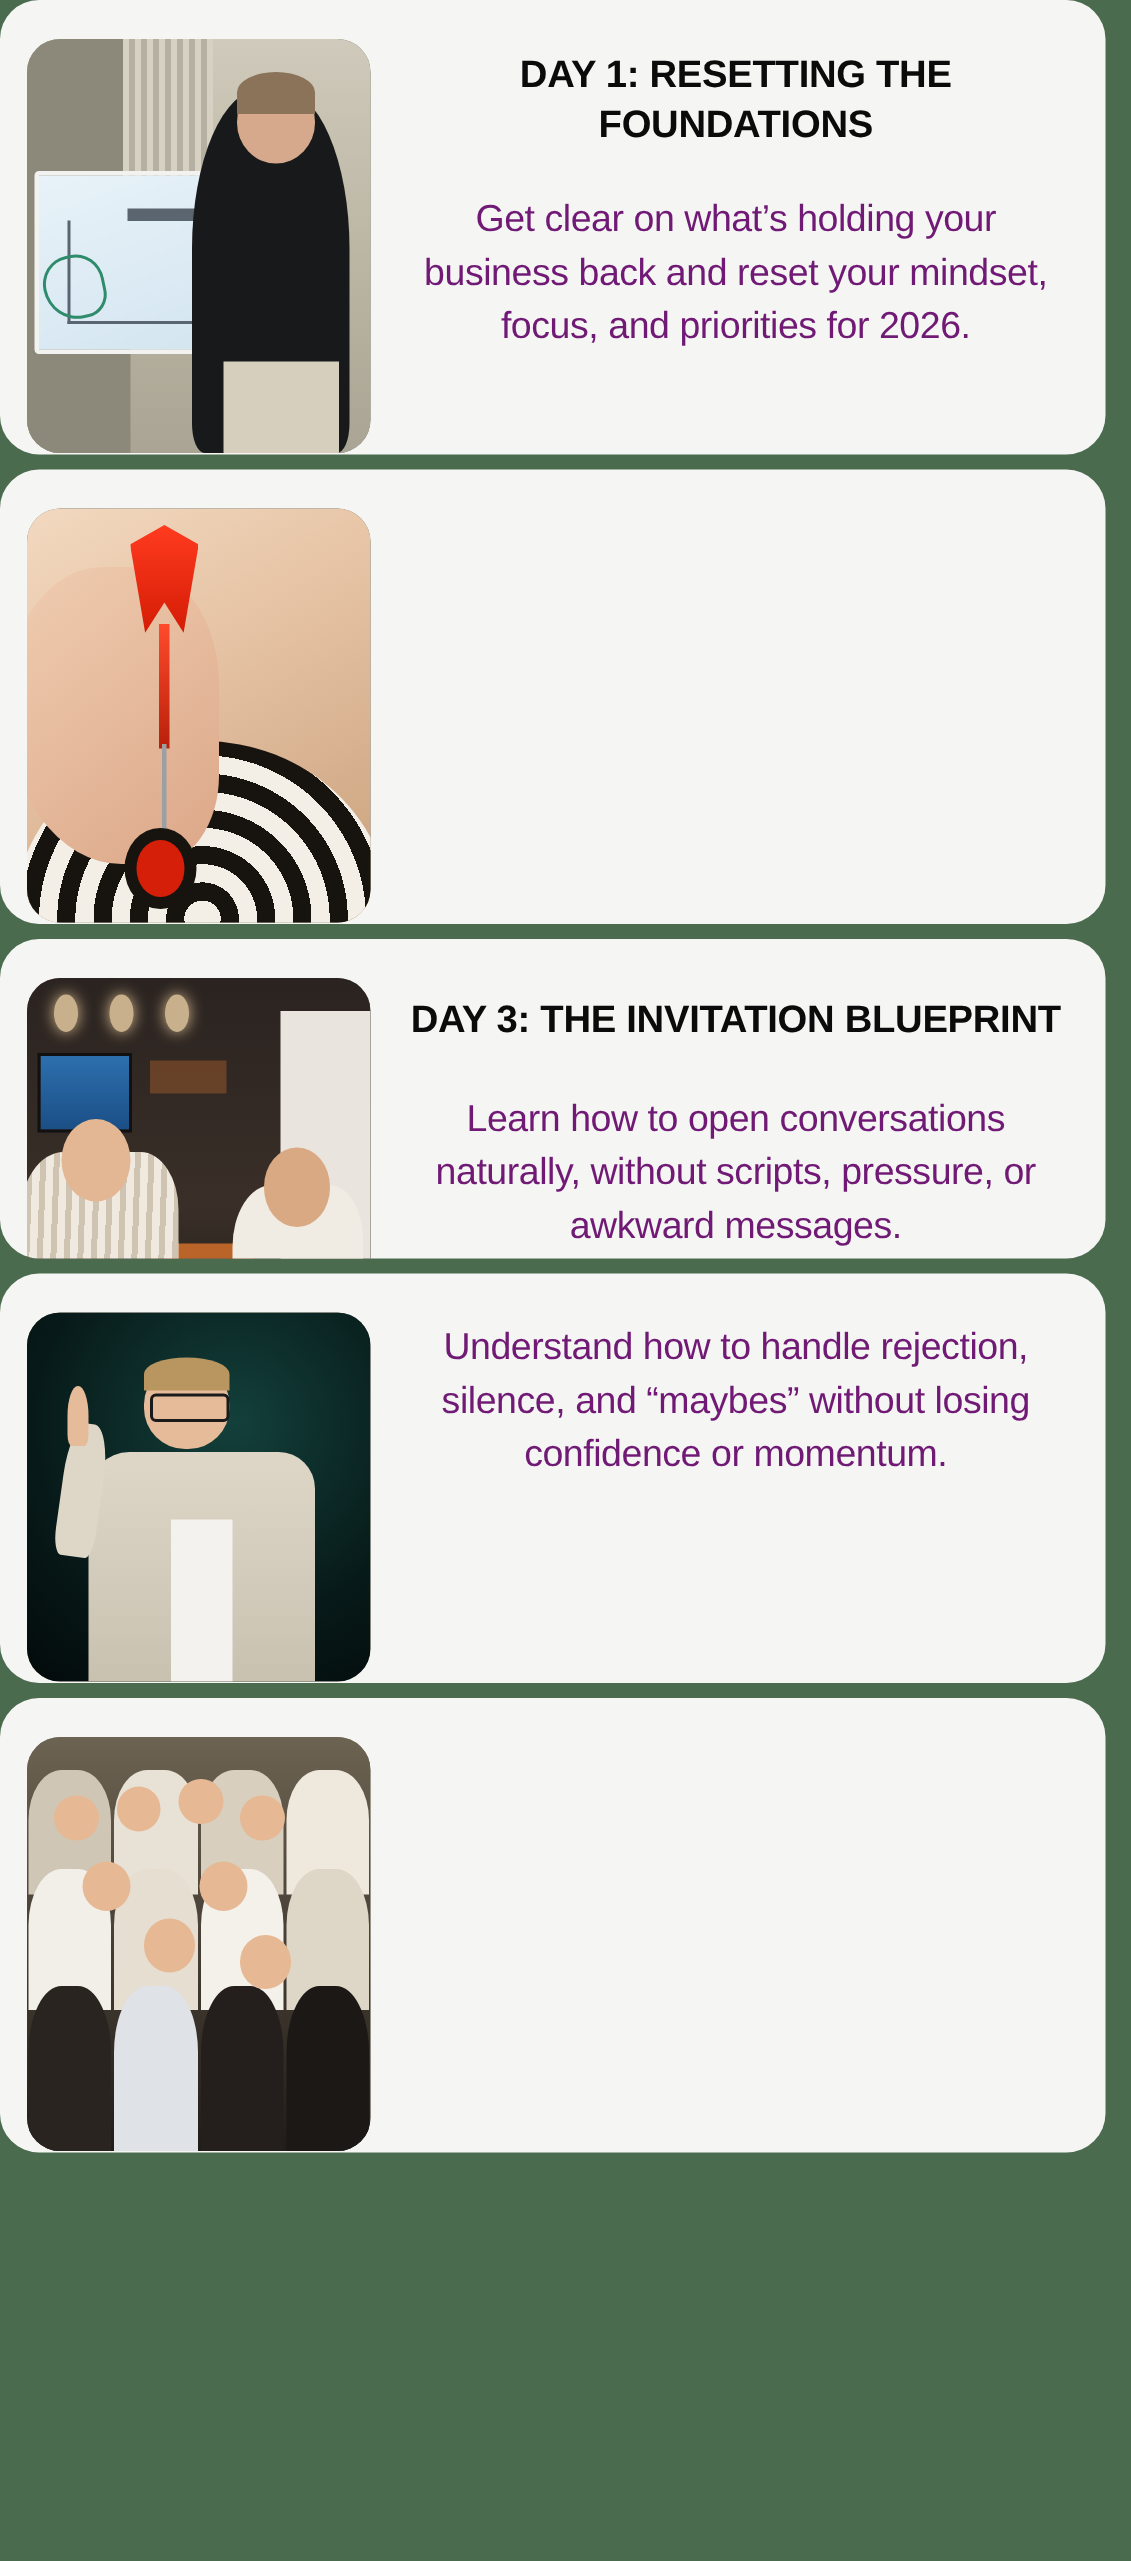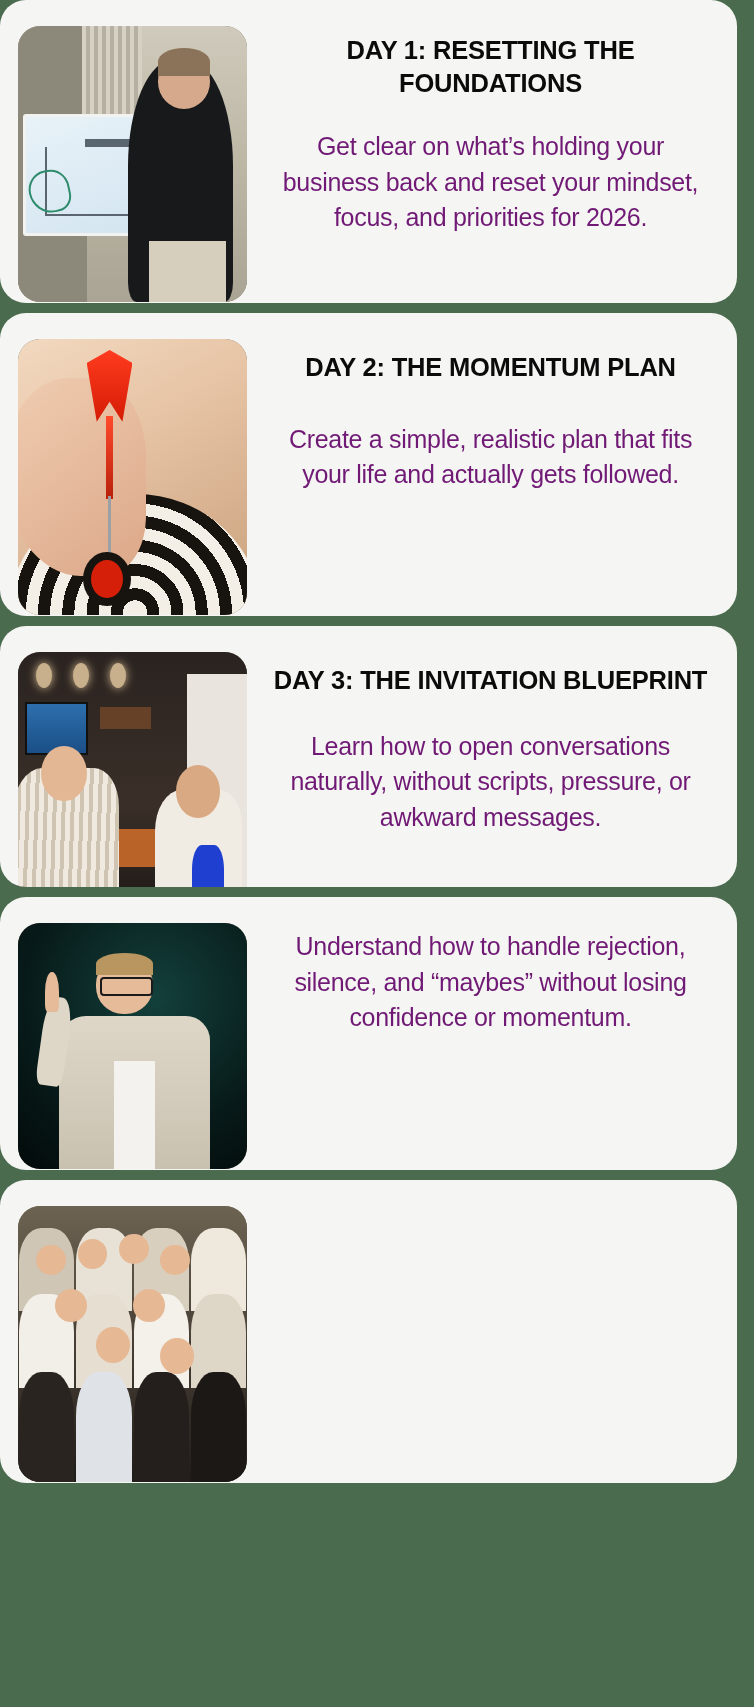--- a/index.html
+++ b/index.html
@@ -33,21 +33,21 @@
     align-items: flex-start;
     width: 737px;
     padding: 26px 18px 26px 18px;
     overflow: hidden;
     text-align: center;
   }
 
   
   .card.c1 { height: 303px; }
   .card.c2 { height: 303px; }
-  .card.c3 { height: 261px; }
+  .card.c3 { height: 213px; }
   .card.c4 { height: 273px; }
   .card.c5 { height: 303px; }
 
   .thumb {
     flex: 0 0 auto;
     width: 229px;
     border-radius: 22px;
     overflow: hidden;
     position: relative;
     align-self: stretch;
@@ -230,24 +230,20 @@
   <div class="card c2">
     <div class="thumb">
       <div class="scene ph2">
         <div class="board"></div>
           <div class="hand"></div>
         <div class="flight"></div>
           <div class="shaft"></div>
           <div class="needle"></div>
         <div class="bull"></div>
       </div>
-    </div>
-    <div class="body">
-      <h3 class="card-title">DAY 2: THE MOMENTUM PLAN</h3>
-      <p class="card-desc">Create a simple, realistic plan that fits your life and actually gets followed.</p>
     </div>
   </div>
 
   <div class="card c3">
     <div class="thumb">
       <div class="scene ph3">
         <div class="wallr"></div>
         <div class="lamp a"></div>
           <div class="lamp b"></div>
           <div class="lamp c"></div>

